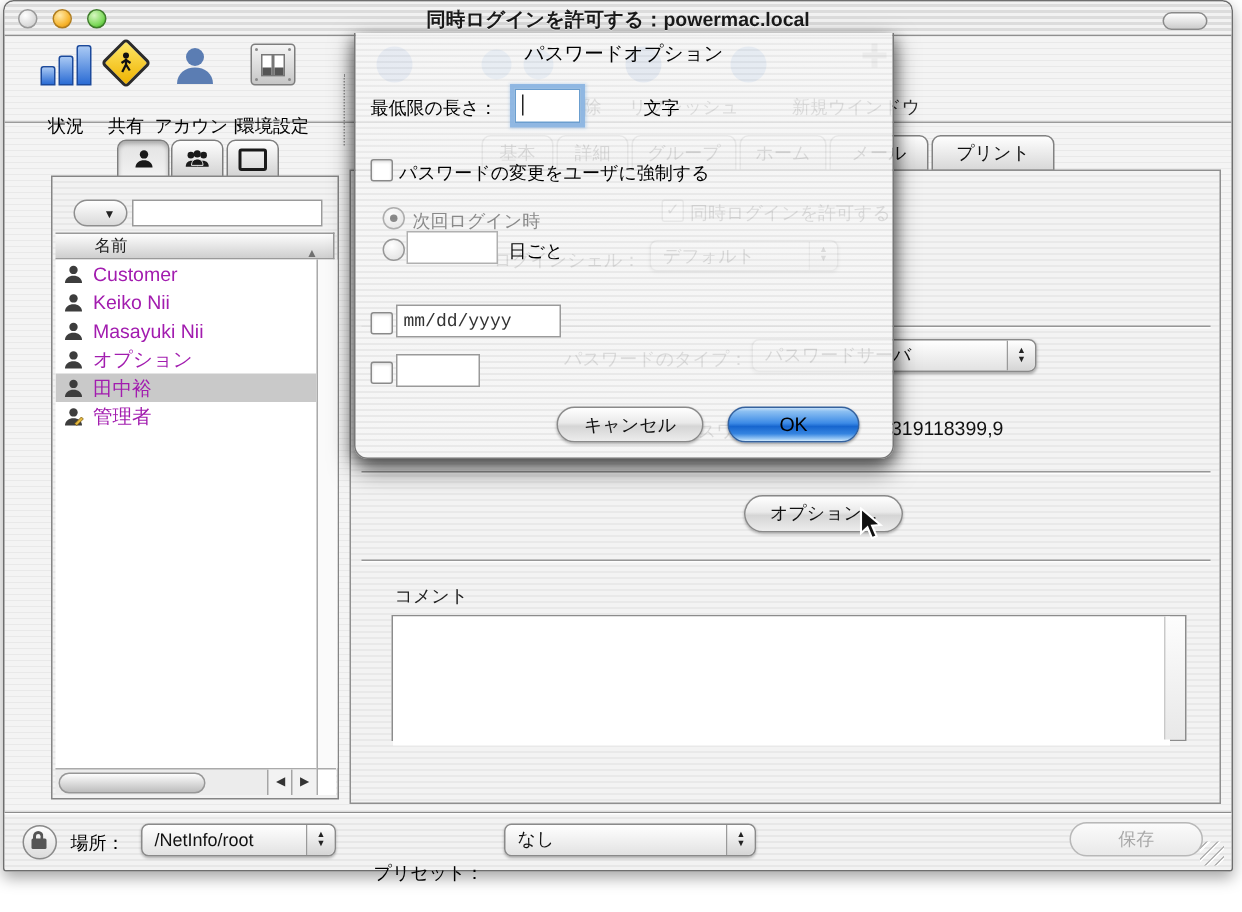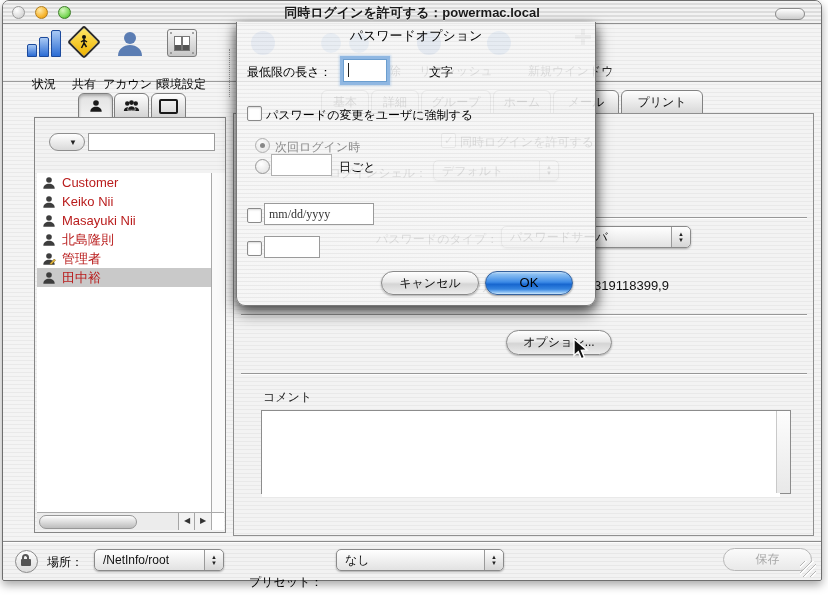--- a/index.html
+++ b/index.html
@@ -51,21 +51,21 @@
   .panel{position:absolute;left:31px;top:116px;width:192px;height:416px;border:1px solid #858585;box-sizing:border-box;
     background:repeating-linear-gradient(180deg,#f2f2f2 0 3px,#e8e8e8 3px 4px);}
   .filter-btn{position:absolute;left:14px;top:15px;width:36px;height:18px;border:1px solid #8e8e8e;border-radius:9px;
     background:linear-gradient(#fff,#d9d9d9);font-size:8px;color:#222;text-align:right;line-height:17px;padding-right:7px;box-sizing:border-box;}
   .filter-input{position:absolute;left:53px;top:15px;width:127px;height:18px;border:1px solid #9a9a9a;background:#fff;box-sizing:border-box;font-size:12px;padding:0 3px;}
   .list-header{position:absolute;left:2px;top:37px;width:186px;height:18px;
     background:linear-gradient(#fdfdfd,#cfcfcf);border:1px solid #9a9a9a;border-left:none;box-sizing:border-box;
     font-size:11px;color:#222;line-height:17px;padding-left:26px;}
   .sort-tri{position:absolute;right:10px;top:4px;font-size:8px;color:#707070;}
   .listbox{position:absolute;left:2px;top:55px;width:174px;height:339px;background:#fff;overflow:hidden;}
-  .row{position:relative;height:19px;display:flex;align-items:center;font-size:13px;color:#b91c1c;}
+  .row{position:relative;height:19px;display:flex;align-items:center;font-size:13px;color:#a21caf;}
   .row.sel{background:#c9c9c9;}
   .row svg{margin:0 6px 0 5px;flex:0 0 auto;}
   .vtrack{position:absolute;left:176px;top:55px;width:13px;height:339px;border-left:1px solid #aaa;background:#fafafa;}
   .hscroll{position:absolute;left:2px;top:394px;width:174px;height:18px;border-top:1px solid #aaa;background:#ececec;box-sizing:border-box;}
   .hthumb{position:absolute;left:2px;top:2px;width:96px;height:12px;border:1px solid #979797;border-radius:7px;
     background:linear-gradient(#fdfdfd,#bdbdbd);}
   .harrow{position:absolute;top:0;width:16px;height:17px;border-left:1px solid #a5a5a5;background:#f2f2f2;
     font-size:8px;color:#333;text-align:center;line-height:16px;}
   .hcorner{position:absolute;left:176px;top:394px;width:13px;height:18px;background:#fff;border-top:1px solid #aaa;border-left:1px solid #aaa;box-sizing:border-box;}
   
@@ -75,38 +75,38 @@
     background:repeating-linear-gradient(180deg,#f3f3f3 0 3px,#e9e9e9 3px 4px);}
   .hr{position:absolute;height:1px;background:#979797;box-shadow:0 1px 0 rgba(255,255,255,.9);}
   .flabel{position:absolute;font-size:12px;color:#222;white-space:nowrap;}
   .popup{position:absolute;border:1px solid #8a8a8a;border-radius:5px;background:linear-gradient(#ffffff,#e2e2e2);
     box-shadow:0 1px 2px rgba(0,0,0,.3);box-sizing:border-box;font-size:12px;color:#111;}
   .popup .ptext{position:absolute;left:8px;top:50%;transform:translateY(-50%);white-space:nowrap;}
   .stepper{position:absolute;right:0;top:0;bottom:0;width:18px;border-left:1px solid #9a9a9a;border-radius:0 5px 5px 0;
     background:linear-gradient(#fff,#d5d5d5);display:flex;flex-direction:column;align-items:center;justify-content:center;gap:1px;}
   .stepper i{font-style:normal;font-size:6px;line-height:5px;color:#222;}
   .pill{border:1px solid #8a8a8a;border-radius:12px;background:linear-gradient(#ffffff,#e9e9e9 45%,#d5d5d5 55%,#ececec);
-    box-shadow:0 1px 2px rgba(0,0,0,.3);font-size:12px;color:#111;text-align:center;box-sizing:border-box;margin-left:10px;}
+    box-shadow:0 1px 2px rgba(0,0,0,.3);font-size:12px;color:#111;text-align:center;box-sizing:border-box;}
   .pill.disabled{border-color:#b8b8b8;color:#a8a8a8;background:linear-gradient(#fbfbfb,#e9e9e9);box-shadow:none;}
   .gcheck{position:absolute;width:13px;height:13px;border:1px solid #8a8a8a;border-radius:2px;background:#fff;
     font-size:11px;line-height:12px;text-align:center;color:#555;}
   .comment-area{position:absolute;left:258px;top:409px;width:530px;height:84px;border:1px solid #8c8c8c;background:#fff;box-sizing:border-box;}
   .comment-area textarea{position:absolute;left:0;top:0;width:514px;height:82px;border:none;resize:none;outline:none;background:#fff;}
   .ctrack{position:absolute;right:0;top:0;bottom:0;width:13px;border-left:1px solid #c9c9c9;background:linear-gradient(180deg,#fdfdfd,#e8e8e8);}
   .cursor{position:absolute;left:569px;top:337px;z-index:200;}
   
   .sheet{position:absolute;left:233px;top:21px;width:358px;height:283px;z-index:100;
     border:1px solid #787878;border-top:none;border-radius:0 0 9px 9px;box-sizing:content-box;
     background:repeating-linear-gradient(180deg,rgba(246,246,246,.87) 0 3px,rgba(233,233,233,.87) 3px 4px);
     box-shadow:0 7px 16px rgba(0,0,0,.55),-3px 3px 8px rgba(0,0,0,.2),3px 3px 8px rgba(0,0,0,.2);}
   .sheet-title{position:absolute;left:0;right:0;top:5px;text-align:center;font-size:13px;color:#000;}
   .dlabel{position:absolute;font-size:12px;color:#000;white-space:nowrap;}
   .dlabel.dim{color:#8a8a8a;}
   .dinput{position:absolute;border:1px solid #9a9a9a;background:#fff;box-sizing:border-box;font-size:12px;color:#333;padding:0 4px;
-    font-family:Liberation Serif, serif;}
+    font-family:Liberation Mono, monospace;}
   .dinput.focused{border:1px solid #6b9ecf;box-shadow:0 0 0 3px rgba(138,180,225,.9),0 0 2px 4px rgba(138,180,225,.45);}
   .caret{position:absolute;left:5px;top:3px;width:1px;height:14px;background:#222;}
   .checkbox{position:absolute;width:13px;height:13px;border:1px solid #8a8a8a;border-radius:2px;background:#fff;
     box-shadow:inset 0 1px 2px rgba(0,0,0,.15);}
   .radio{position:absolute;width:13px;height:13px;border:1px solid #979797;border-radius:50%;
     background:radial-gradient(circle at 40% 30%,#fff,#ddd);}
   .radio.on::after{content:"";position:absolute;left:4px;top:4px;width:5px;height:5px;border-radius:50%;background:#666;}
   .btn-cancel{position:absolute;left:134px;top:249px;width:98px;height:24px;border-radius:12px;line-height:22px;}
   .btn-ok{position:absolute;left:248px;top:249px;width:88px;height:24px;border-radius:12px;border:1px solid #35629e;
     background:linear-gradient(180deg,#c3def8 0%,#8cc0f2 10%,#3c8ae6 46%,#1766cf 56%,#3584e0 78%,#9bcaf6 94%,#cfe7fb 100%);
@@ -216,20 +216,24 @@
       <path d="M5.5 13 c0-3.4 2-5 4.5-5 s4.5 1.6 4.5 5 z" fill="#1a1a1a" stroke="#fff" stroke-width=".7"></path>
     </svg>
   </div>
   <div class="acct-tab" style="left:148px;">
     <span style="width:15px;height:11px;border:2px solid #1a1a1a;border-radius:2px;display:block;"></span>
   </div>
 
   <div class="panel">
     <div class="filter-btn"><span>▼</span></div>
     <input class="filter-input" value="" style="">
+    <div class="list-header">
+      <span>名前</span>
+      <span class="sort-tri">▲</span>
+    </div>
     <div class="listbox">
       <div class="row">
         <svg width="14" height="14" viewBox="0 0 16 16">
               <circle cx="8" cy="4.5" r="3.2" fill="#3d3d3d"></circle>
               <path d="M1.5 14.5c0-3.6 3-5.6 6.5-5.6s6.5 2 6.5 5.6z" fill="#3d3d3d"></path>
             </svg>
         <span>Customer</span>
       </div>
       <div class="row">
         <svg width="14" height="14" viewBox="0 0 16 16">
@@ -243,36 +247,36 @@
               <circle cx="8" cy="4.5" r="3.2" fill="#3d3d3d"></circle>
               <path d="M1.5 14.5c0-3.6 3-5.6 6.5-5.6s6.5 2 6.5 5.6z" fill="#3d3d3d"></path>
             </svg>
         <span>Masayuki Nii</span>
       </div>
       <div class="row">
         <svg width="14" height="14" viewBox="0 0 16 16">
               <circle cx="8" cy="4.5" r="3.2" fill="#3d3d3d"></circle>
               <path d="M1.5 14.5c0-3.6 3-5.6 6.5-5.6s6.5 2 6.5 5.6z" fill="#3d3d3d"></path>
             </svg>
-        <span>北島隆則</span>
+        <span>オプション</span>
+      </div>
+      <div class="row sel">
+        <svg width="14" height="14" viewBox="0 0 16 16">
+              <circle cx="8" cy="4.5" r="3.2" fill="#3d3d3d"></circle>
+              <path d="M1.5 14.5c0-3.6 3-5.6 6.5-5.6s6.5 2 6.5 5.6z" fill="#3d3d3d"></path>
+            </svg>
+        <span>田中裕</span>
       </div>
       <div class="row">
         <svg width="14" height="14" viewBox="0 0 16 16">
           <circle cx="8" cy="4.5" r="3.2" fill="#3d3d3d"></circle>
               <path d="M1.5 14.5c0-3.6 3-5.6 6.5-5.6s6.5 2 6.5 5.6z" fill="#3d3d3d"></path>
           <path d="M9 13 L14 8 L15.5 9.5 L10.5 14.5 Z" fill="#e5b93f" stroke="#7a5c10" stroke-width=".6"></path>
         </svg>
         <span>管理者</span>
-      </div>
-      <div class="row sel">
-        <svg width="14" height="14" viewBox="0 0 16 16">
-              <circle cx="8" cy="4.5" r="3.2" fill="#3d3d3d"></circle>
-              <path d="M1.5 14.5c0-3.6 3-5.6 6.5-5.6s6.5 2 6.5 5.6z" fill="#3d3d3d"></path>
-            </svg>
-        <span>田中裕</span>
       </div>
     </div>
     <div class="vtrack"></div>
     <div class="hscroll">
       <span class="hthumb"></span>
       <span class="harrow" style="right:16px;">◀</span>
       <span class="harrow" style="right:0;">▶</span>
     </div>
     <div class="hcorner"></div>
   </div>

